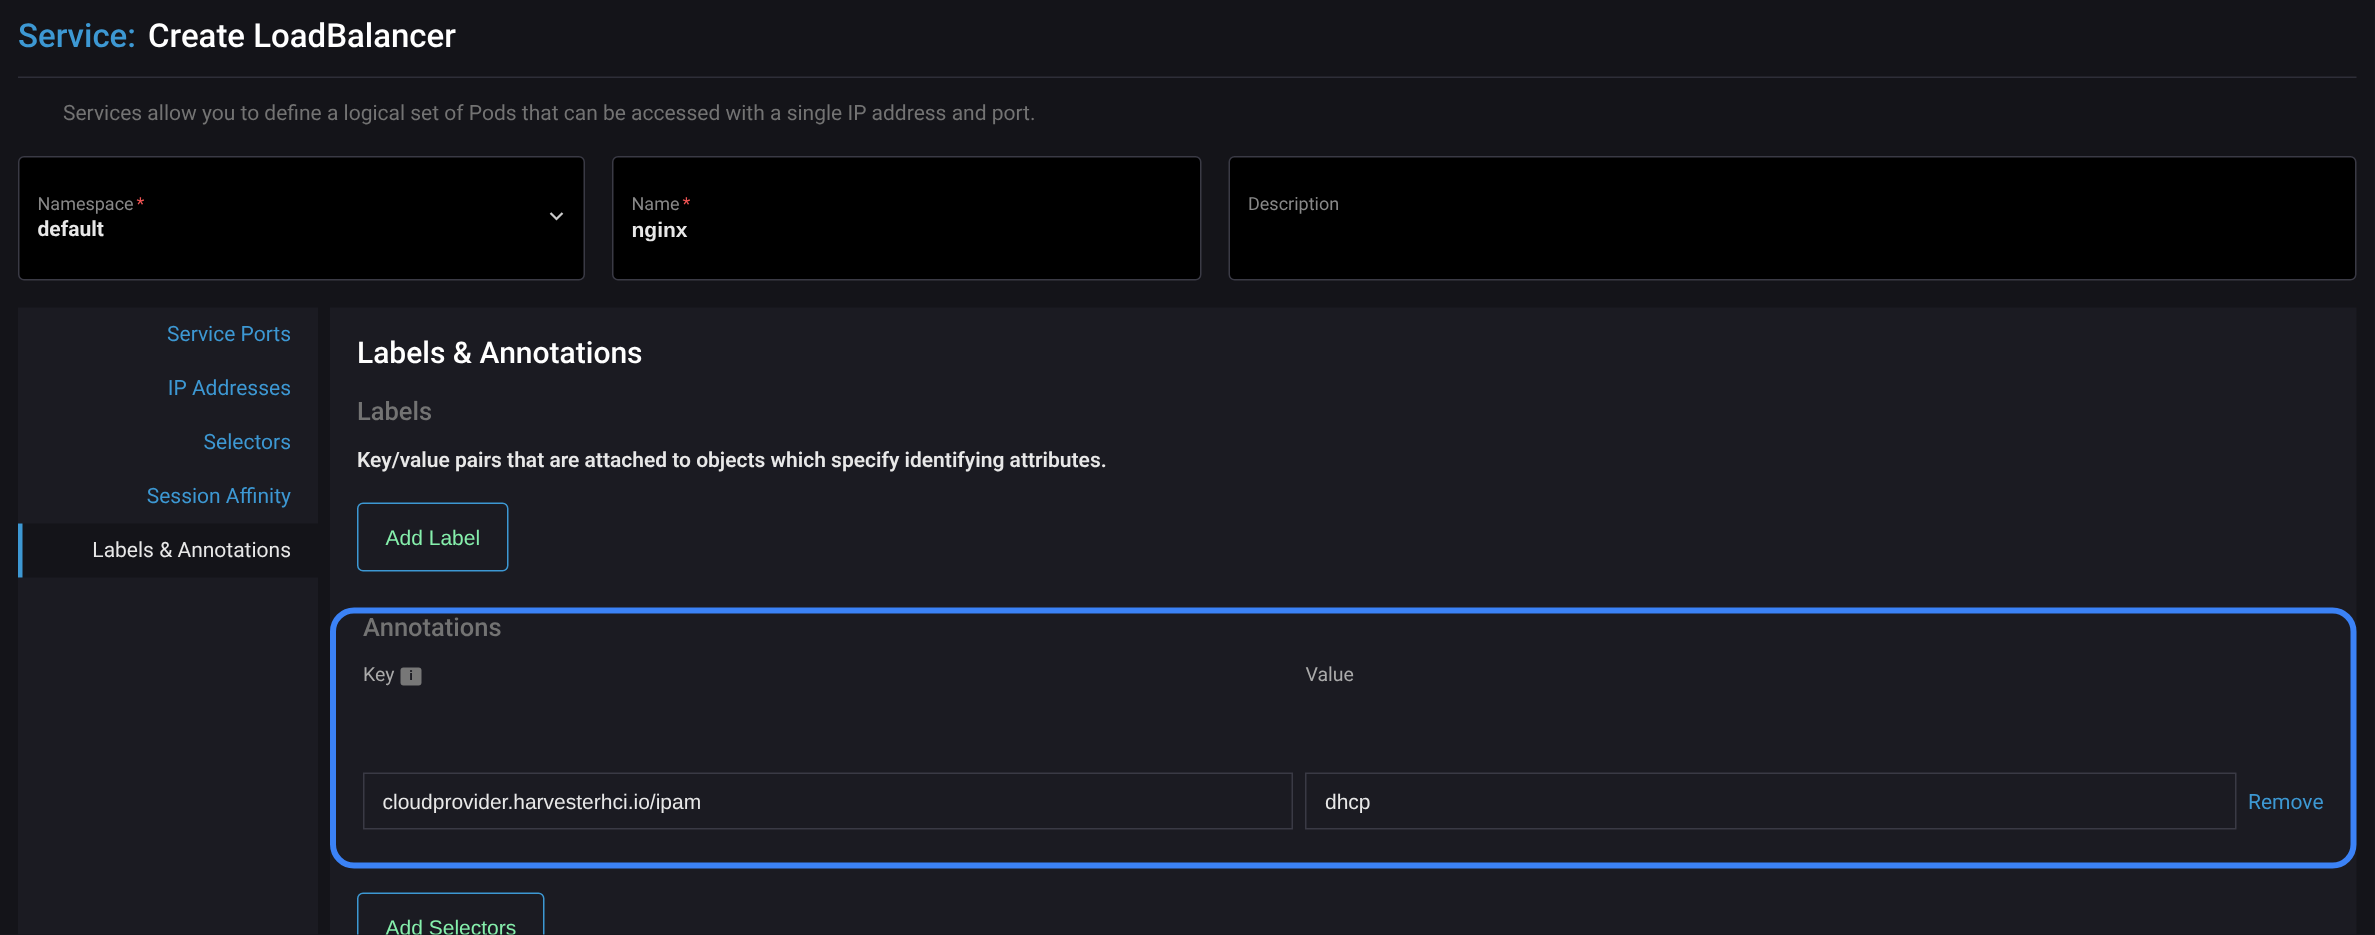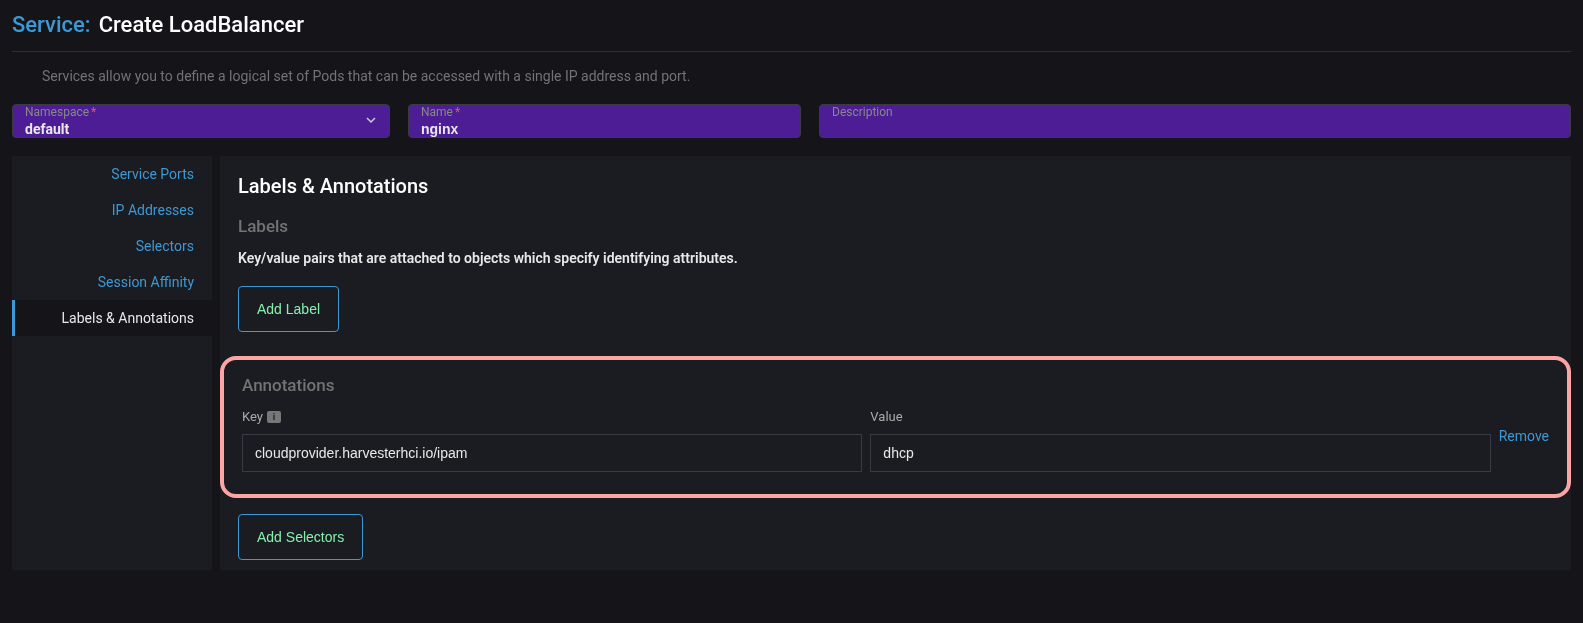--- a/index.html
+++ b/index.html
@@ -39,22 +39,22 @@
 }
 .form-row {
   display: flex;
   gap: 18px;
   margin-bottom: 18px;
 }
 .form-group {
   position: relative;
   border: 1px solid #3a3a45;
   border-radius: 4px;
-  padding: 0 12px;
-  background: #4c1d95;
+  padding: 24px 12px;
+  background: #000000;
 }
 .form-group.namespace { width: 378px; }
 .form-group.name { width: 393px; }
 .form-group.desc { flex: 1; }
 .form-label {
   color: #888;
   font-size: 12px;
   margin-bottom: 2px;
   display: block;
 }
@@ -123,32 +123,32 @@
 .btn-outline {
   background: transparent;
   border: 1px solid #3d98d3;
   color: #86efac;
   padding: 14px 18px;
   border-radius: 4px;
   font-size: 14px;
   cursor: pointer;
 }
 .highlight-box {
-  border: 4px solid #fca5a5;
+  border: 4px solid #3b82f6;
   border-radius: 16px;
-  padding: 15px 18px 22px 18px;
+  padding: 0 18px 22px 18px;
   margin-top: 24px;
   margin-bottom: 16px;
   margin-left: -18px;
   margin-right: -18px;
 }
 .annotation-row {
   display: flex;
   gap: 8px;
-  align-items: center;
+  align-items: flex-end;
 }
 .annotation-col {
   display: flex;
   flex-direction: column;
 }
 .annotation-col.key-col { flex: 1; }
 .annotation-col.value-col { flex: 1; }
 .col-label {
   color: #aaa;
   font-size: 13px;
@@ -159,20 +159,21 @@
 }
 .annotation-input {
   background: #1b1b22;
   border: 1px solid #3a3a45;
   color: #e8e8e8;
   padding: 10px 12px;
   border-radius: 0;
   font-size: 14px;
   outline: none;
   width: 100%;
+  margin-top: 47px;
 }
 .remove-link {
   color: #3d98d3;
   font-size: 14px;
   cursor: pointer;
   padding-bottom: 10px;
   white-space: nowrap;
 }
 .info-icon {
   display: inline-flex;

